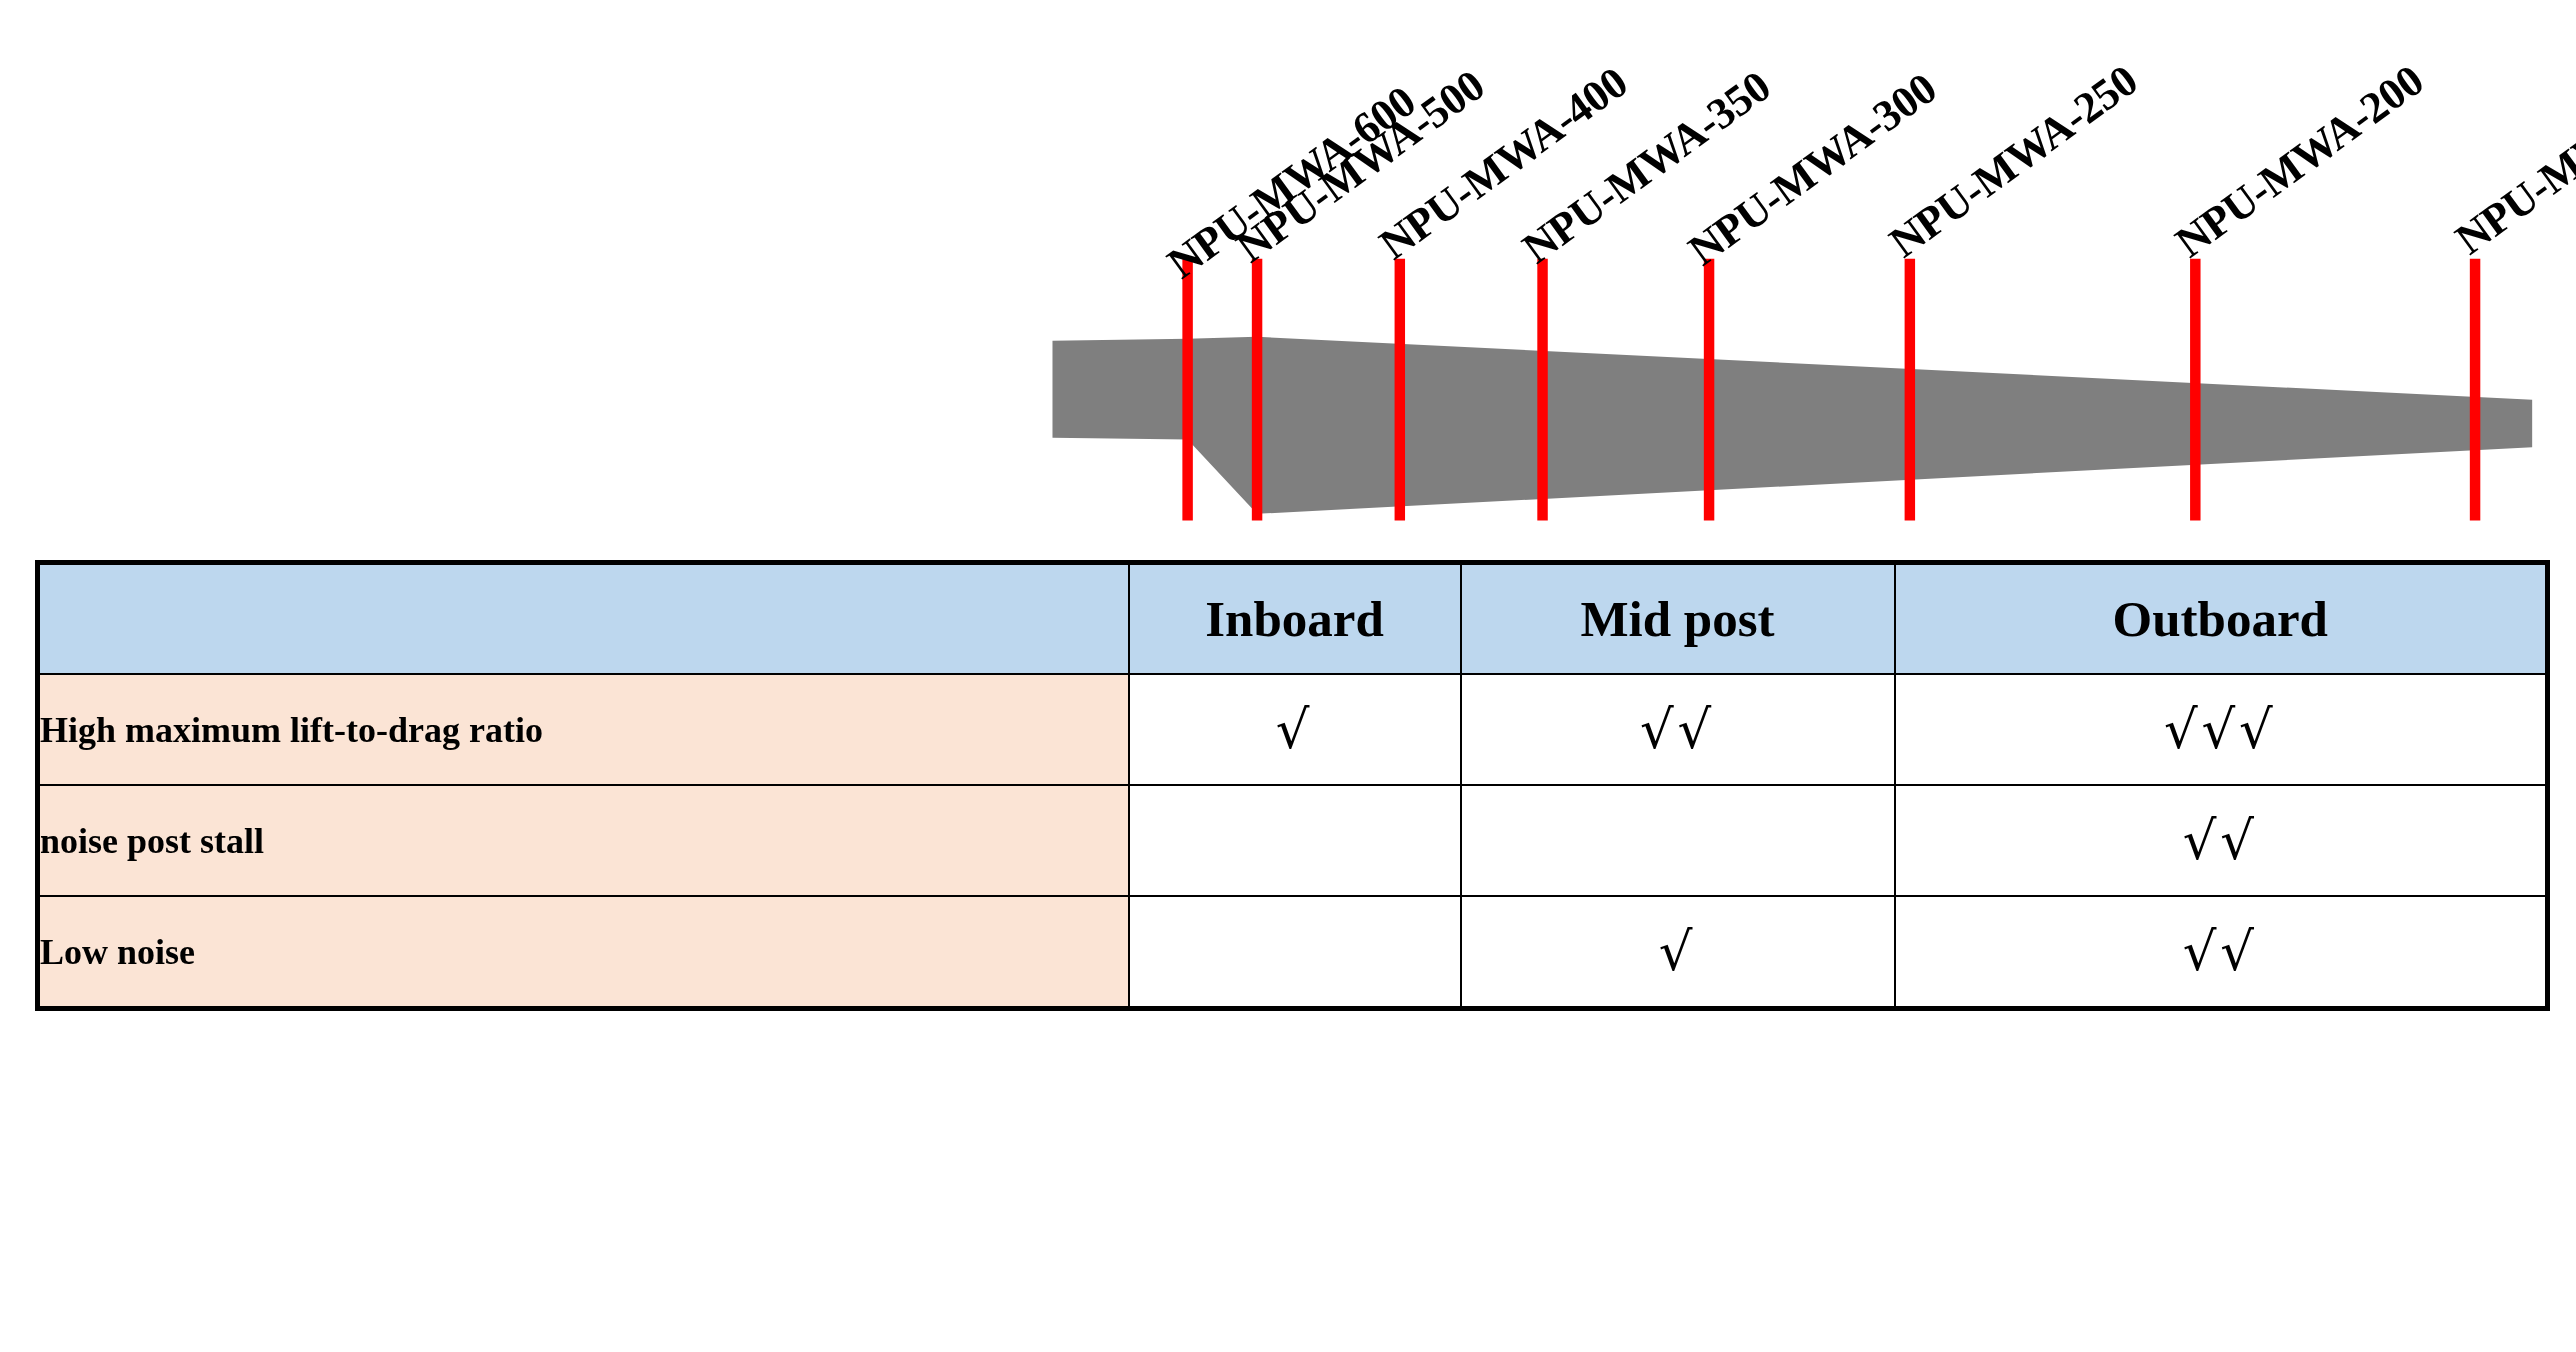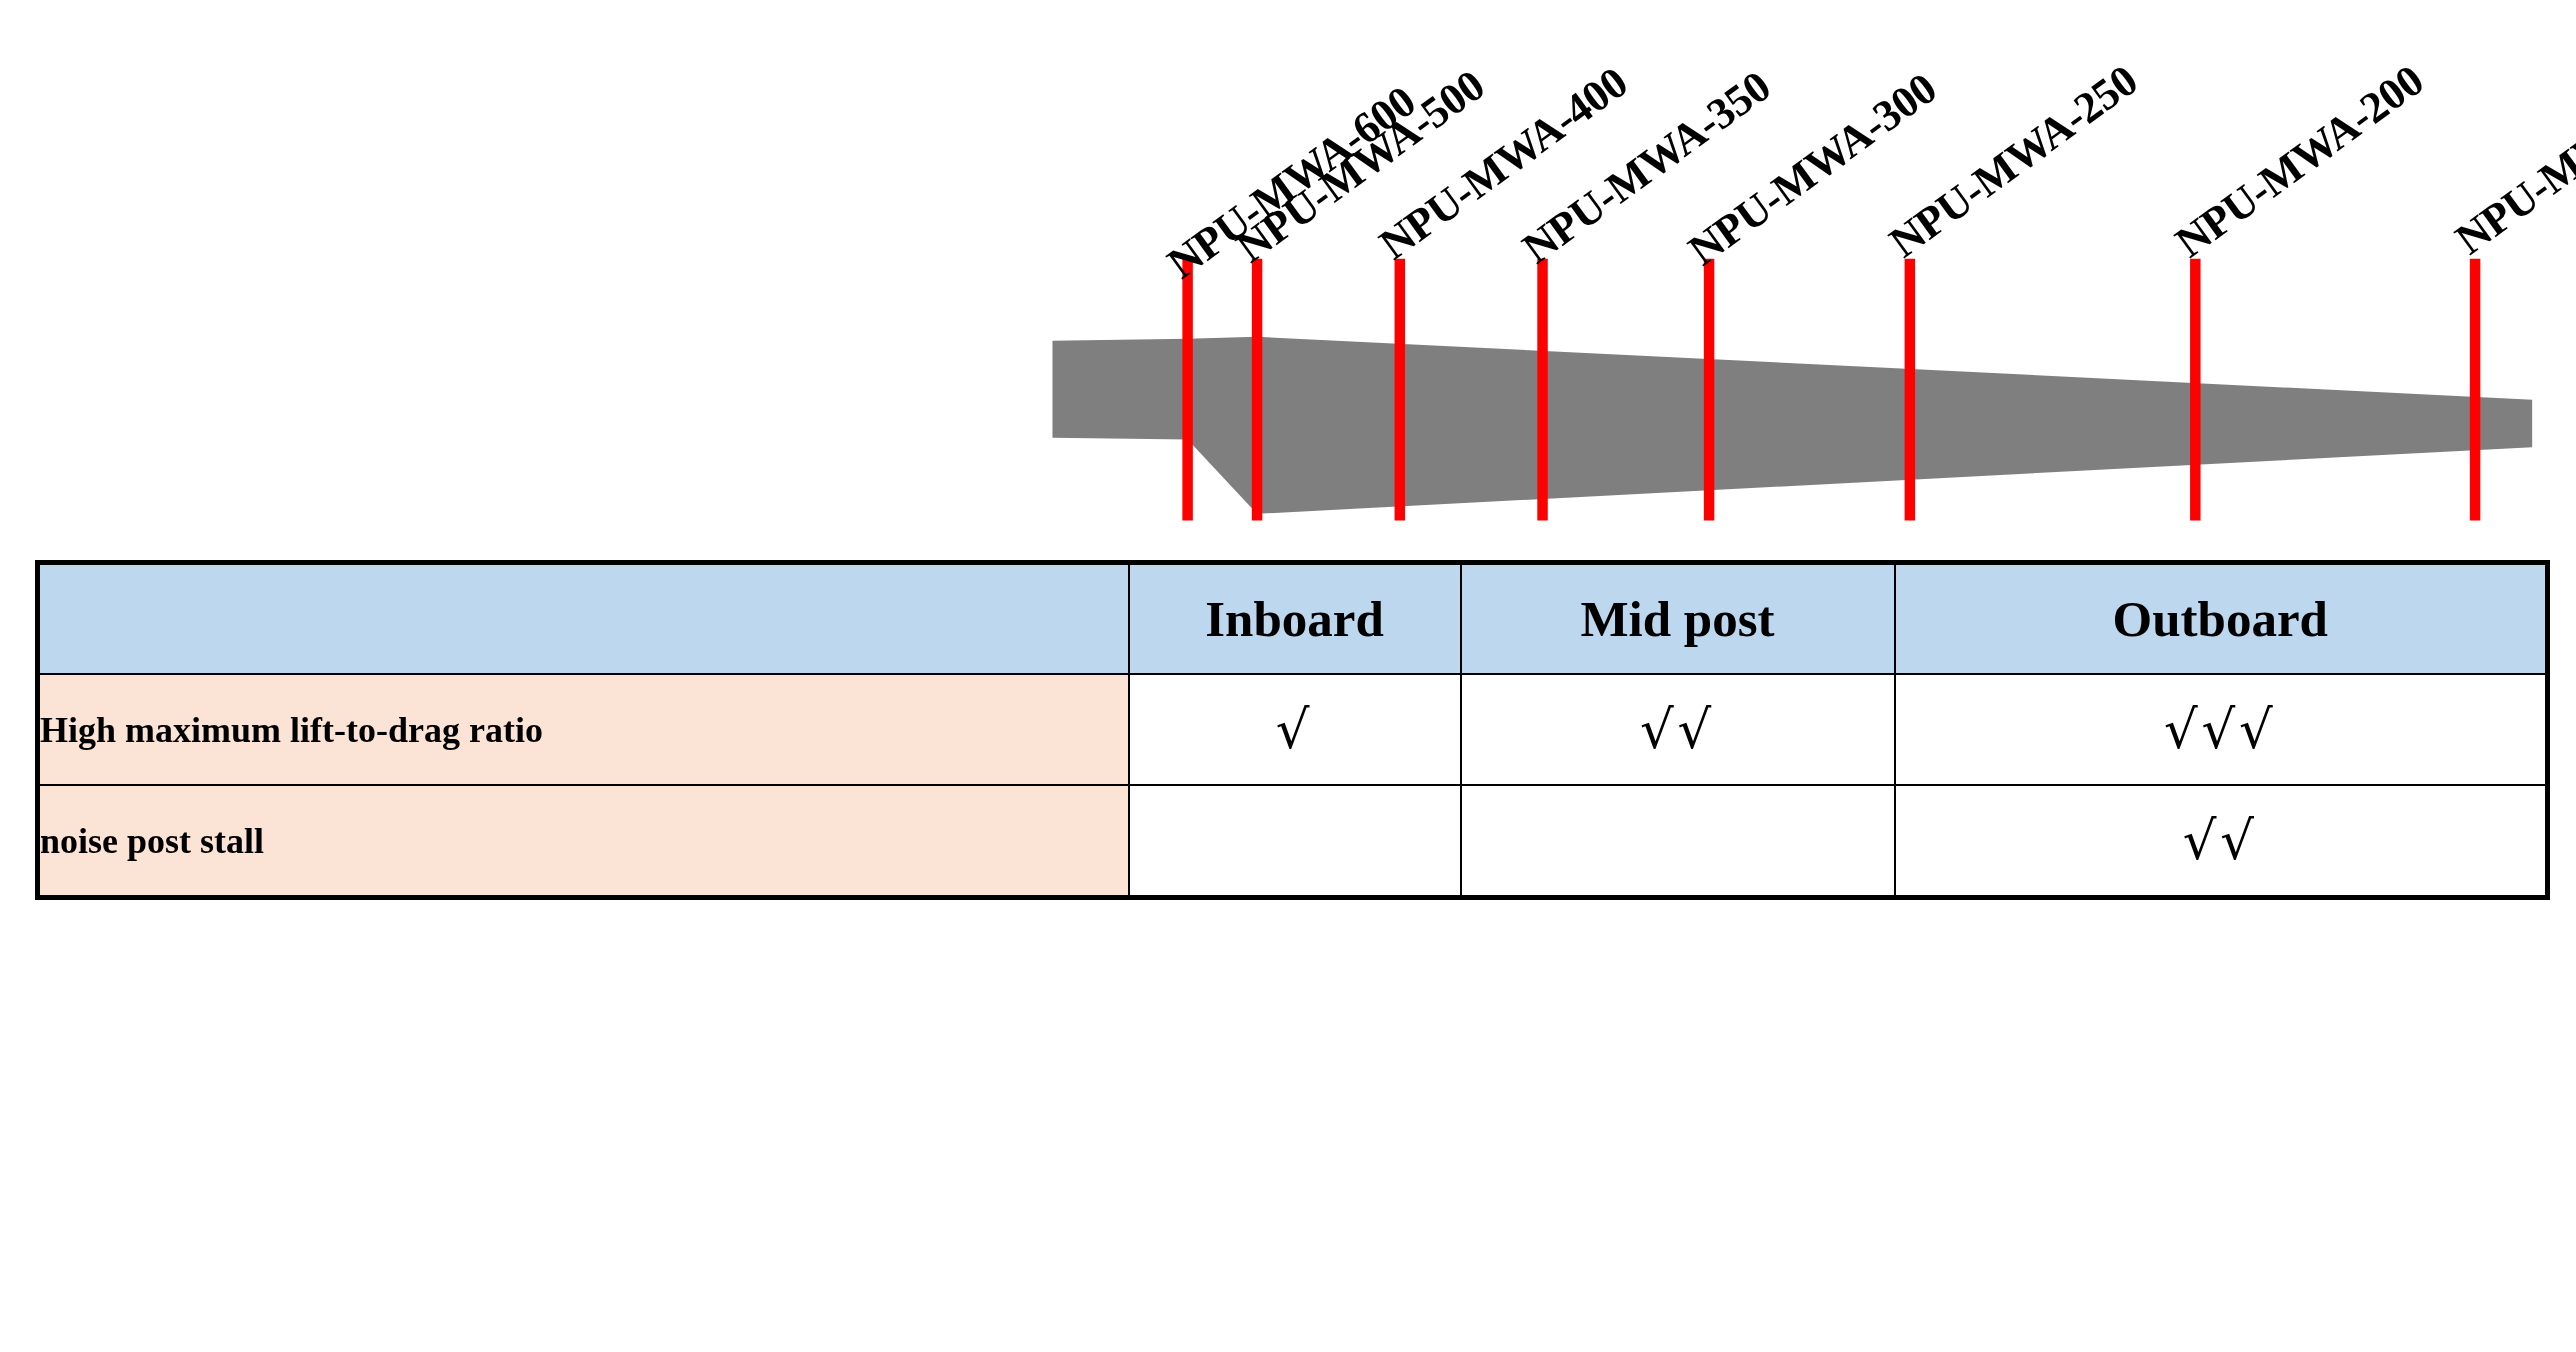--- a/index.html
+++ b/index.html
@@ -168,15 +168,21 @@
       <td class="mark-cell">√</td>
       <td class="mark-cell">√√</td>
       <td class="mark-cell">√√√</td>
     </tr>
     <tr>
       <td class="row-label">noise post stall</td>
       <td class="mark-cell"></td>
       <td class="mark-cell"></td>
       <td class="mark-cell">√√</td>
     </tr>
+    <tr>
+      <td class="row-label">Low noise</td>
+      <td class="mark-cell"></td>
+      <td class="mark-cell">√</td>
+      <td class="mark-cell">√√</td>
+    </tr>
   </tbody>
 </table>
 
 
 </body></html>

